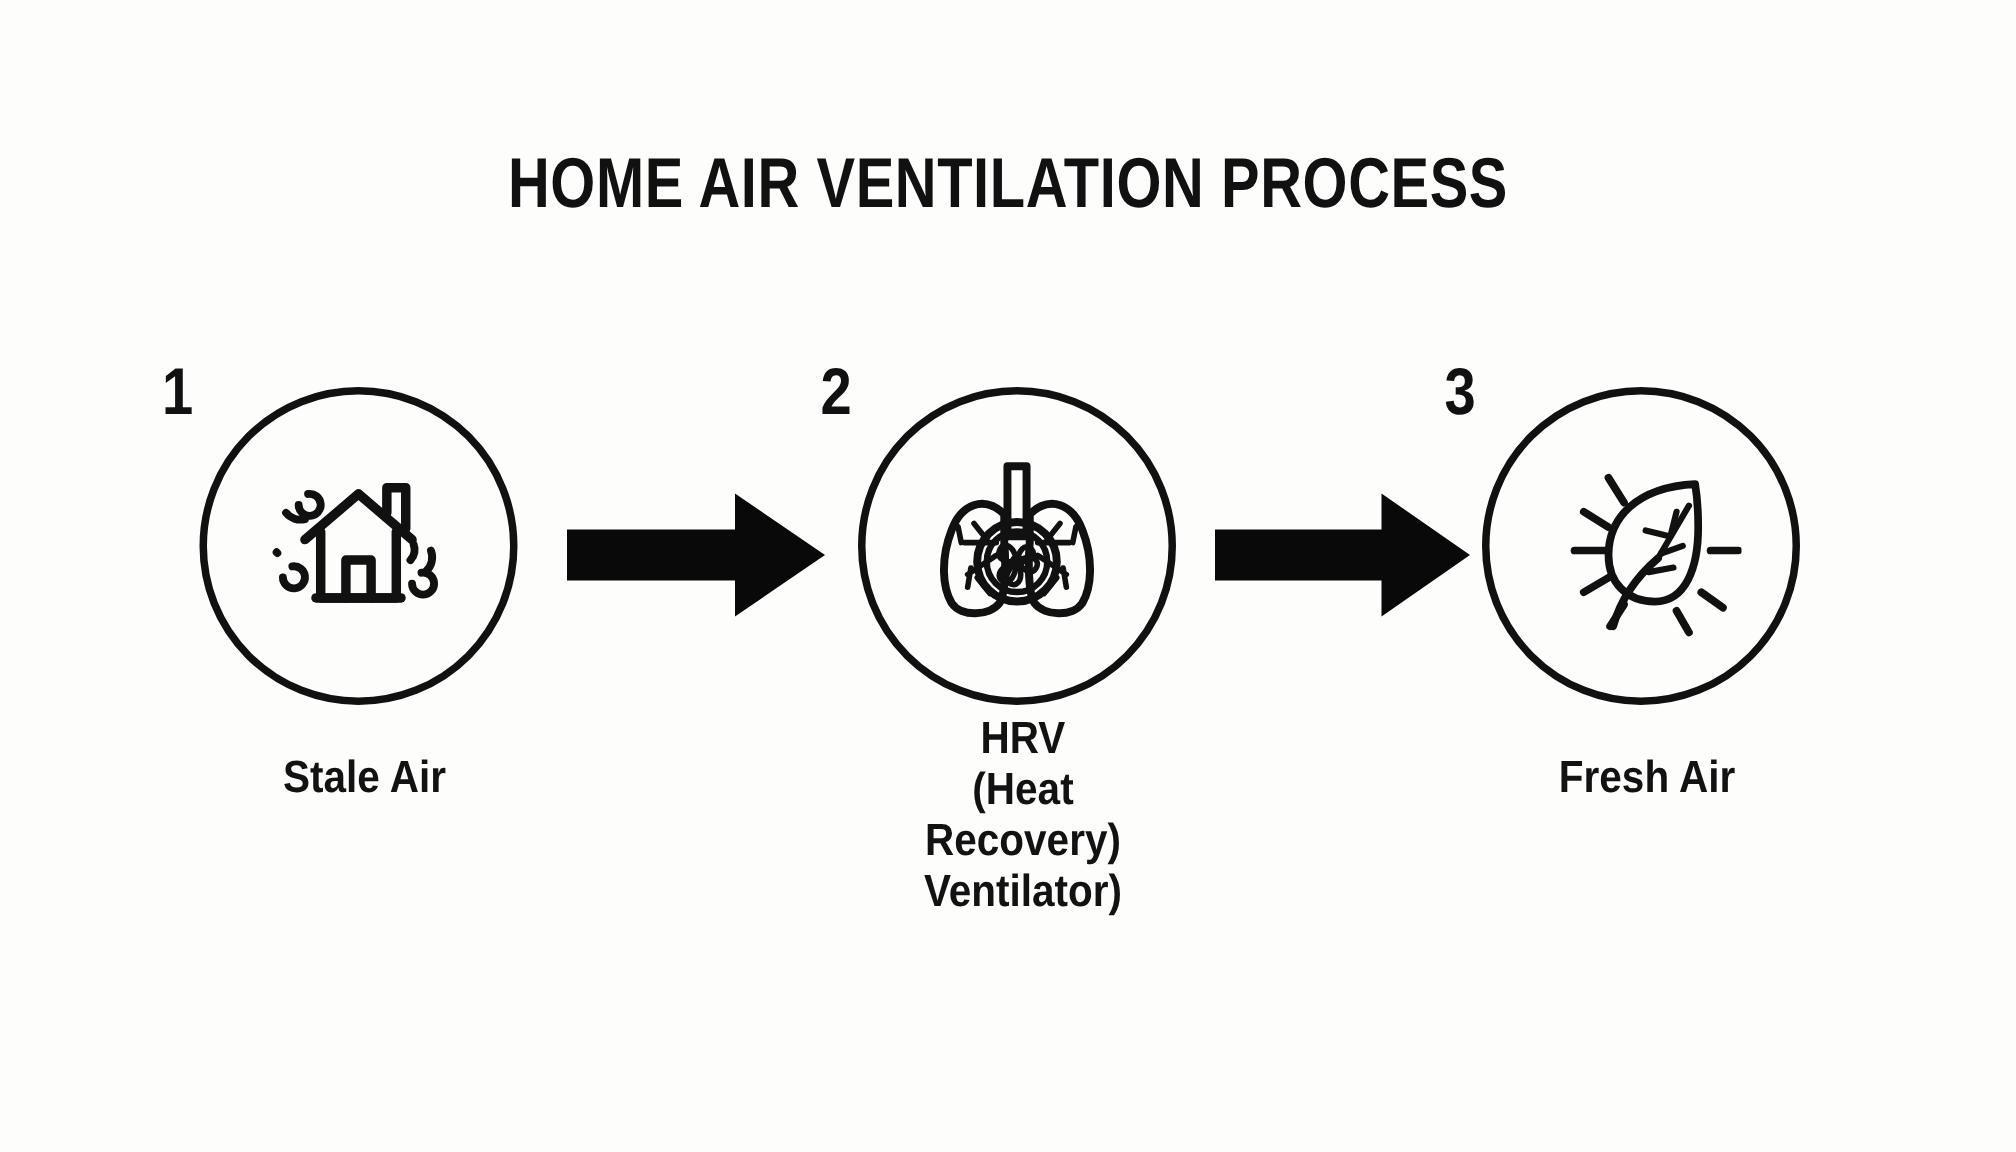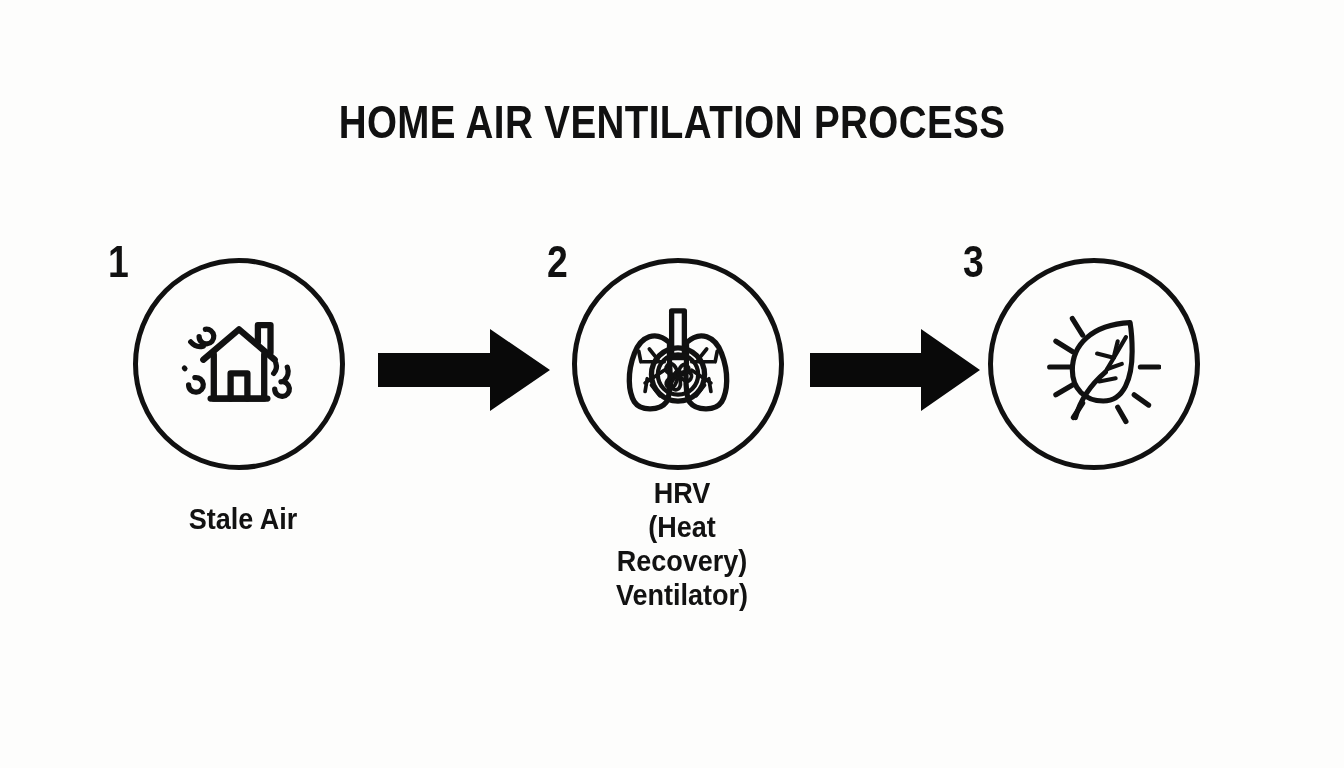--- a/index.html
+++ b/index.html
@@ -233,20 +233,23 @@
             <path d="M28 40 L44 50"></path>
             <path d="M44 18 L54 34"></path>
             <path d="M28 92 L45 82"></path>
             <path d="M45 114 L54 100"></path>
             <path d="M110 65 L128 65"></path>
             <path d="M104 92 L118 102"></path>
             <path d="M88 104 L96 118"></path>
           </g>
         </svg>
       </div>
+      <div class="label">
+        <span class="lbl-line">Fresh Air</span>
+      </div>
     </div>
 
     <div class="arrow arrow-1">
       <svg viewBox="0 0 172 86" preserveAspectRatio="none">
         <path d="M0 26 L112 26 L112 2 L172 43 L112 84 L112 60 L0 60 Z" fill="#090909"></path>
       </svg>
     </div>
 
     <div class="arrow arrow-2">
       <svg viewBox="0 0 170 86" preserveAspectRatio="none">

